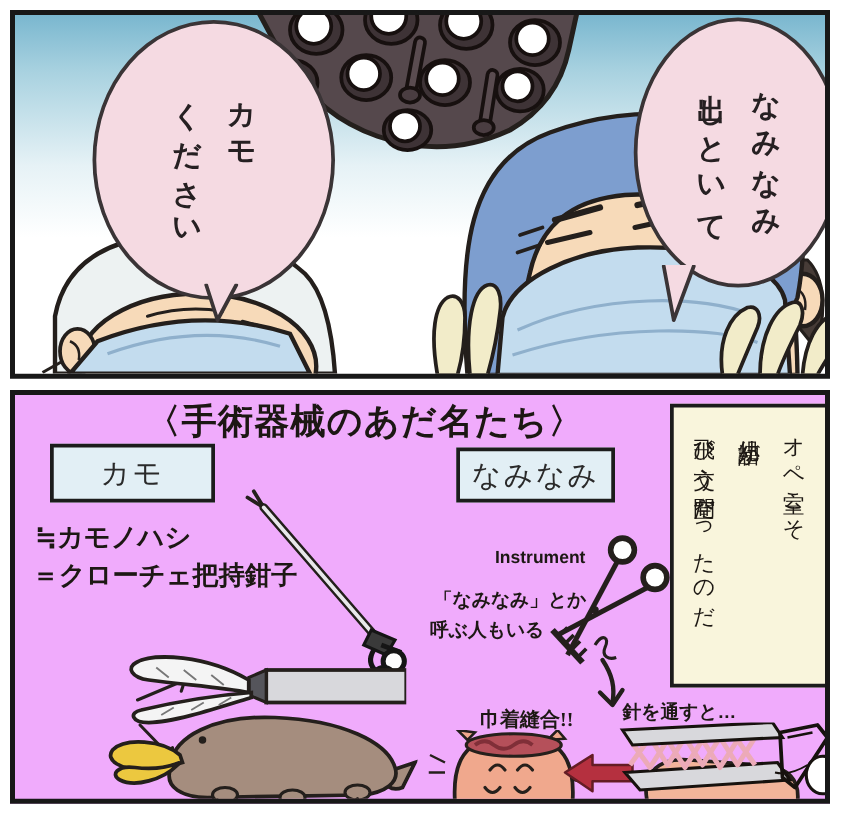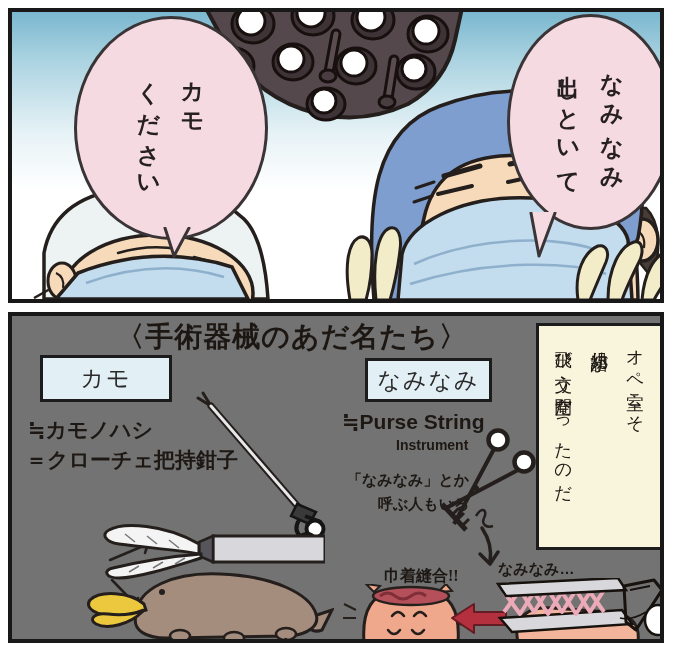--- a/index.html
+++ b/index.html
@@ -1,18 +1,18 @@
 <!DOCTYPE html>
 <html style="--bubble-pink: #f5dae2; --sky-blue: #7ab7cf; --label-blue: #e2eff5; --note-cream: #f9f5dc; --cap-blue: #7d9ecf; --mask-blue: #c3dcee; --skin: #f7dab9; --glove: #f2ecc9; --platypus: #a58d7e; --bill-yellow: #ecc83f; --pouch-pink: #f0a88d; --pouch-rim: #b5505a; --arrow-red: #b5303f; --thread-pink: #ecaab8; --steel: #d8d8dc; --light-body: #55484c;"><head>
 <meta charset="utf-8">
 <style>
   html,body{margin:0;padding:0;background:#ffffff;}
   .page{position:relative;width:680px;height:651px;background:#ffffff;overflow:hidden;
         font-family:"Liberation Sans","DejaVu Sans",sans-serif;color:#241f1c;}
-  .panel{position:absolute;left:8px;width:656px;border:4px solid #181818;background:#737373;
+  .panel{position:absolute;left:8px;width:656px;border:4px solid #181818;background:#f0abfc;
          overflow:hidden;box-sizing:border-box;}
   .panel-top{top:8px;height:295px;
     background:linear-gradient(180deg,var(--sky-blue,#7ab7cf) 0%,#a9d2e0 16%,#e6f2f6 42%,#ffffff 62%,#ffffff 100%);}
   .panel-bottom{top:312px;height:331px;}
   .abs{position:absolute;}
   svg{display:block;}
   svg path,svg line,svg circle,svg ellipse,svg polygon{vector-effect:none;}
   .ink{stroke:#241f1c;}
   .f-light{fill:var(--light-body,#55484c);}
   .f-lamp-recess{fill:#3e3336;}
@@ -200,42 +200,41 @@
         <path d="M110,128 L126,134" stroke-width="4"></path>
         <path d="M104,132 Q98,142 106,149" stroke-width="4"></path>
         <circle cx="120" cy="141" r="8.5" fill="#fdfdfd" stroke-width="4"></circle>
         <circle cx="112" cy="155" r="9" fill="#fdfdfd" stroke-width="4"></circle>
       </g>
     </svg>
 
     <div class="label-box" style="left:353px;top:42px;width:127px;height:44px;">
       <span>なみなみ</span>
     </div>
-    <div class="hand" style="left:330px;top:94px;font-size:21px;">≒Purse String</div>
     <div class="hand" style="left:384px;top:121px;font-size:14px;">Instrument</div>
     <div class="hand" style="left:335px;top:155px;font-size:15px;">「なみなみ」とか</div>
-    <div class="hand" style="left:366px;top:179px;font-size:15px;">呼ぶ人もいる</div>
+    <div class="hand" style="left:332px;top:179px;font-size:15px;">呼ぶ人もいる</div>
 
     <svg class="abs" style="left:424px;top:112px;" width="112" height="150" viewBox="0 0 112 150">
       <g stroke="#241f1c" fill="none">
         <circle cx="62" cy="12" r="9.5" stroke-width="4.5" fill="#fff"></circle>
         <circle cx="88" cy="34" r="9.5" stroke-width="4.5" fill="#fff"></circle>
         <path d="M58,21 L18,96" stroke-width="4"></path>
         <path d="M82,42 L10,80" stroke-width="4"></path>
         <circle cx="40" cy="60" r="2.5" fill="#241f1c"></circle>
         <path d="M6,76 L30,102" stroke-width="5"></path>
         <path d="M11,81 l7,-7 M16,87 l7,-7 M21,92 l7,-7 M26,98 l7,-7" stroke-width="3"></path>
       </g>
       <path d="M40,88 c6,-10 12,-6 8,2 c-3,7 3,10 9,8" stroke="#241f1c" stroke-width="2.5" fill="none"></path>
       <g stroke="#241f1c" stroke-width="3.5" fill="none" stroke-linecap="round">
         <path d="M46,100 C54,112 56,122 54,134"></path>
         <path d="M54,136 L44,126 M54,136 L62,124"></path>
       </g>
     </svg>
-    <div class="hand" style="left:486px;top:244px;font-size:15px;">なみなみ…</div>
+    <div class="hand" style="left:486px;top:244px;font-size:15px;">針を通すと…</div>
 
     <svg class="abs" style="left:92px;top:216px;" width="60" height="86" viewBox="0 0 60 86">
       <g stroke="#241f1c" stroke-width="2.5" fill="none" stroke-linecap="round">
         <path d="M6,28 L44,12"></path>
           <path d="M44,12 l-10,-1 M44,12 l-3,9"></path>
         <path d="M8,48 Q22,62 34,76"></path>
           <path d="M34,76 l-10,-3 M34,76 l0,-10"></path>
       </g>
     </svg>
 

